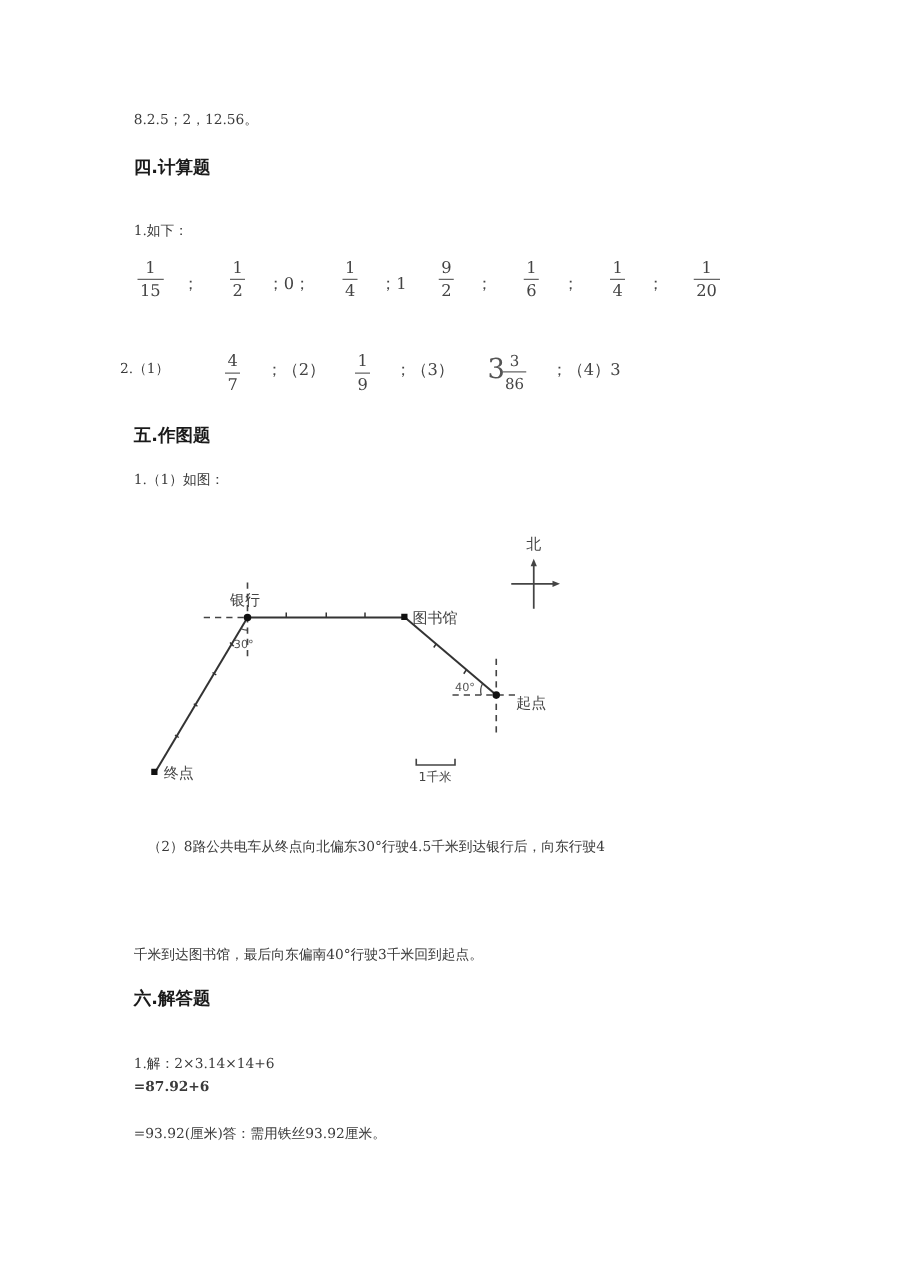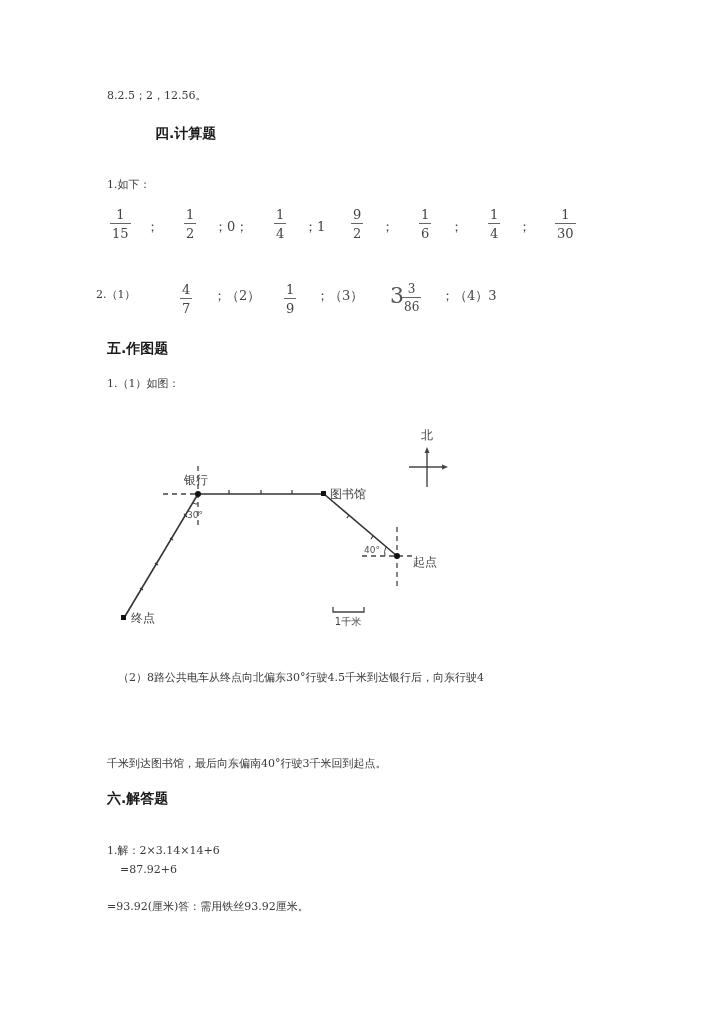--- a/index.html
+++ b/index.html
@@ -20,21 +20,21 @@
     .frac .den { padding: 3px 2px 0 2px; }
     .sep { font-size: 13px; color: #444; }
     .mixed-whole { font-size: 22px; color: #555; }
     svg text { font-family: "DejaVu Sans", "Liberation Sans", sans-serif; }
   </style>
 </head>
 <body>
 
 <div class="abs txt" style="left:107px; top:88px;">8.2.5；2，12.56。</div>
 
-<div class="abs heading" style="left:107px; top:125px;margin-left:48px;">四.计算题</div>
+<div class="abs heading" style="left:107px; top:125px;">四.计算题</div>
 <div class="abs txt" style="left:107px; top:161px;margin-top:16px;">1.如下：</div>
 
 <div>
   <div class="frac" style="left:110px; top:208px;">
     <span class="num">1</span>
     <span class="bar"></span>
     <span class="den">15</span>
   </div>
   <span class="abs sep" style="left:146px; top:218px;">；</span>
 
@@ -69,21 +69,21 @@
   <div class="frac" style="left:488px; top:208px;">
     <span class="num">1</span>
     <span class="bar"></span>
     <span class="den">4</span>
   </div>
   <span class="abs sep" style="left:518px; top:218px;">；</span>
 
   <div class="frac" style="left:555px; top:208px;">
     <span class="num">1</span>
     <span class="bar"></span>
-    <span class="den">30</span>
+    <span class="den">20</span>
   </div>
 </div>
 
 <div>
   <span class="abs txt" style="left:96px; top:287px;">2.（1）</span>
   <div class="frac" style="left:180px; top:283px;">
     <span class="num">4</span>
     <span class="bar"></span>
     <span class="den">7</span>
   </div>
@@ -163,14 +163,14 @@
     <polyline points="333,607 333,612 364,612 364,607"></polyline>
   </g>
   <text x="348" y="625" font-size="10" fill="#444" text-anchor="middle">1千米</text>
 </svg>
 
 <div class="abs txt" style="left:118px; top:670px;">（2）8路公共电车从终点向北偏东30°行驶4.5千米到达银行后，向东行驶4</div>
 <div class="abs txt" style="left:107px; top:721px;margin-top:35px;">千米到达图书馆，最后向东偏南40°行驶3千米回到起点。</div>
 
 <div class="abs heading" style="left:107px; top:790px;">六.解答题</div>
 <div class="abs txt" style="left:107px; top:843px;">1.解：2×3.14×14+6</div>
-<div class="abs txt" style="left:120px; top:863px;">=87.92+6</div>
+<div class="abs txt" style="left:107px; top:863px;font-weight:bold;">=87.92+6</div>
 <div class="abs txt" style="left:107px; top:899px;">=93.92(厘米)答：需用铁丝93.92厘米。</div>
 
 </body></html>

